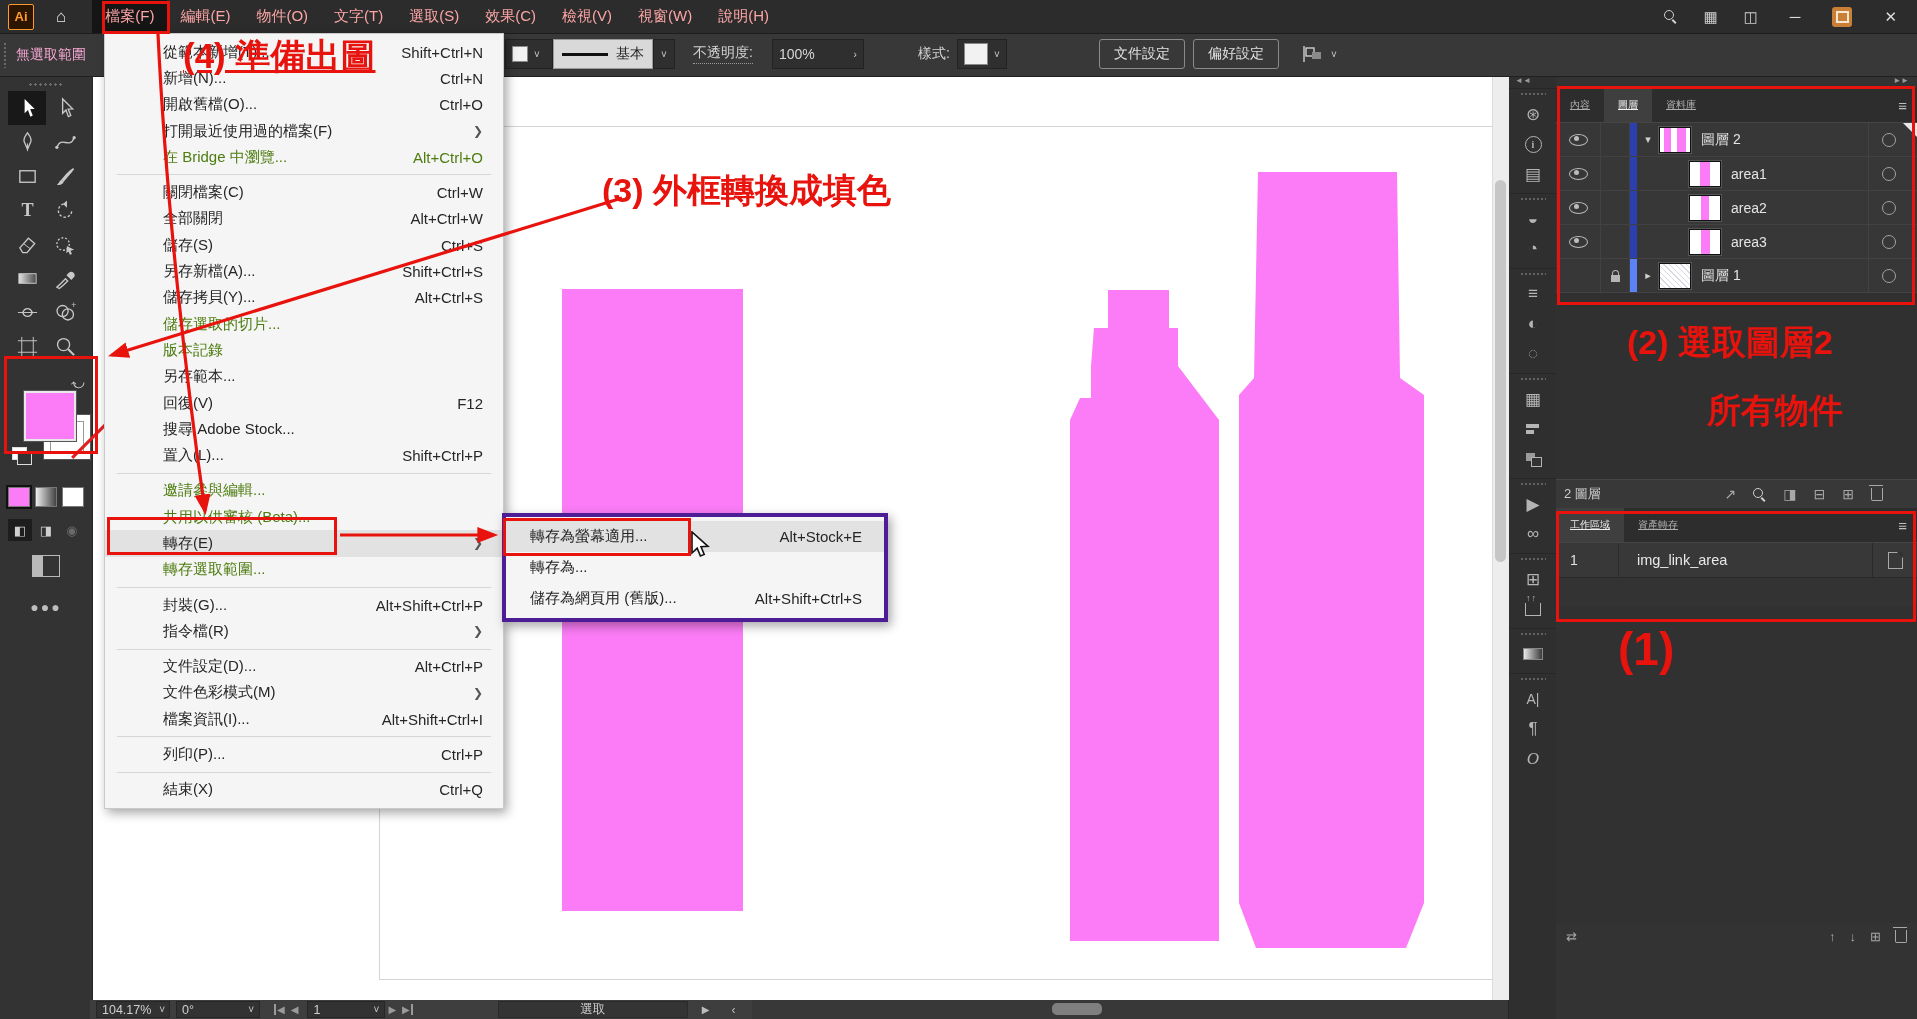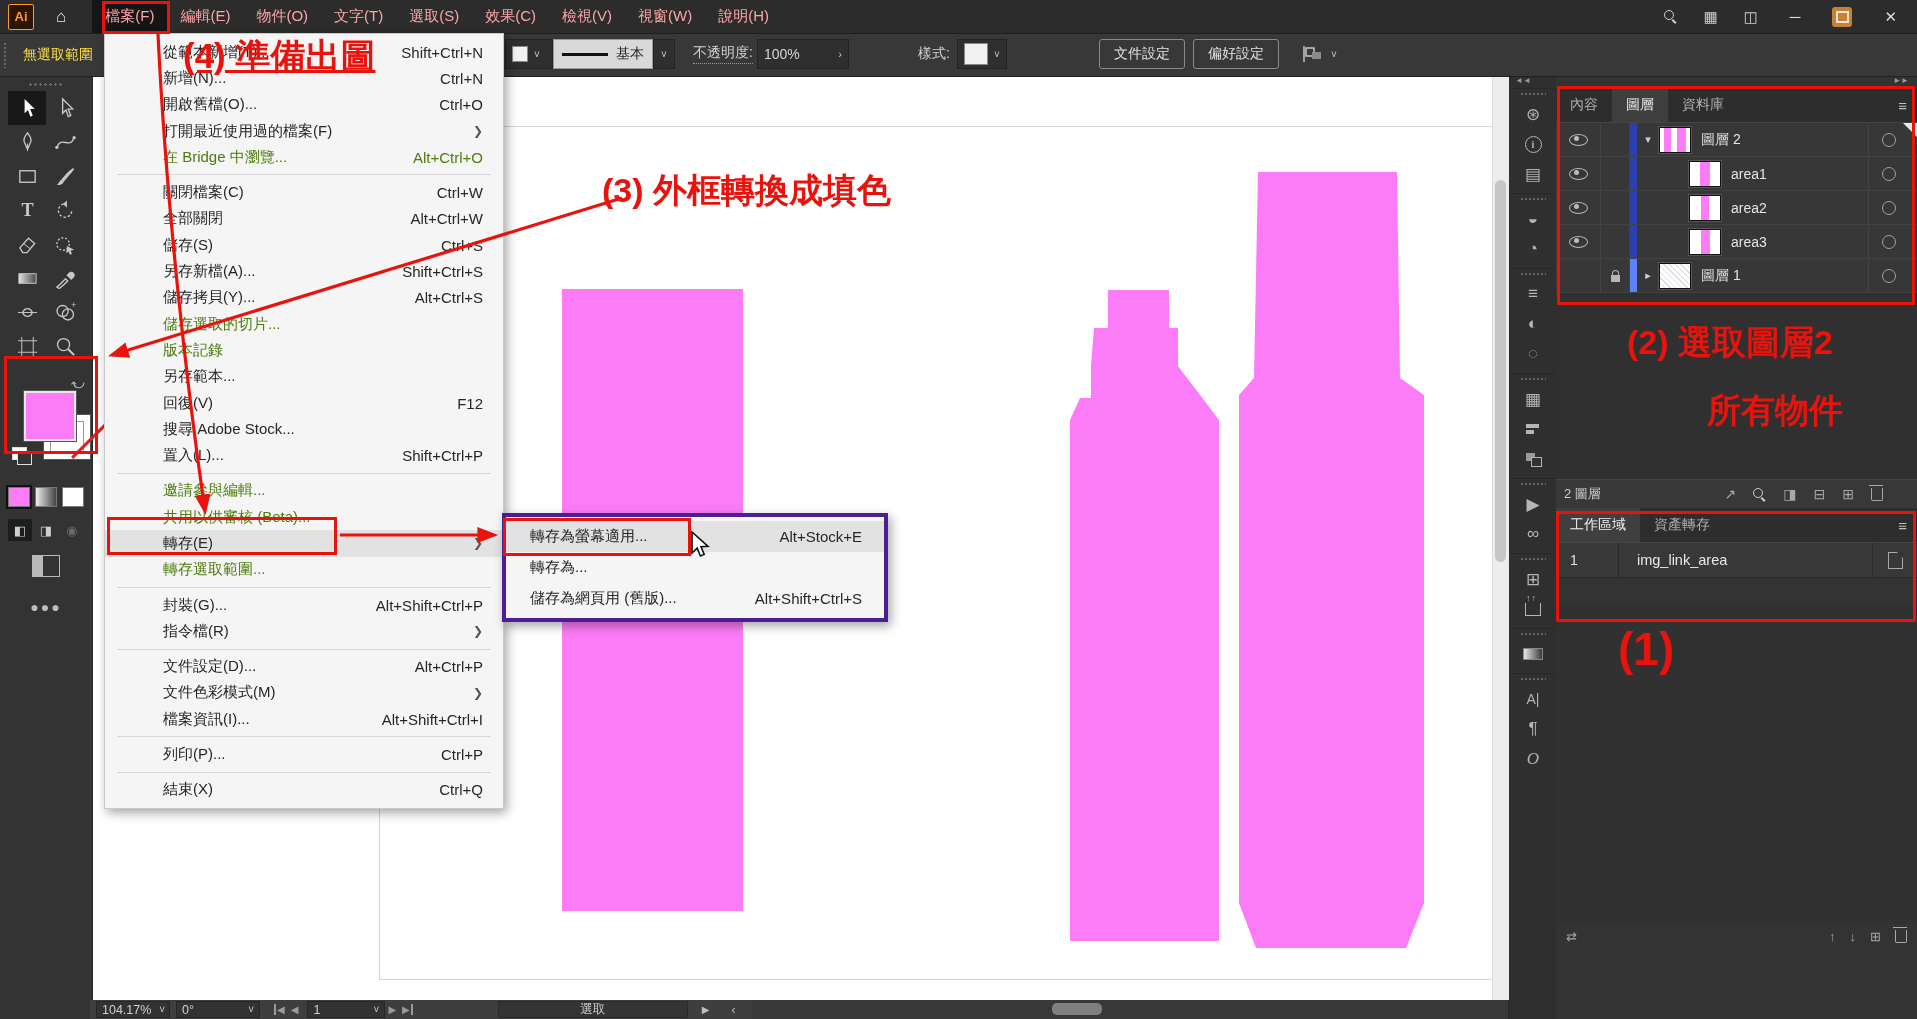--- a/index.html
+++ b/index.html
@@ -45,29 +45,29 @@
   .mi-grad{width:18px;height:10px;background:linear-gradient(90deg,#e8e8e8,#3a3a3a);border:1px solid #888;}
   .mi-eye{position:relative;width:17px;height:10px;border:1.5px solid #bcbcbc;border-radius:50%;display:inline-block;}
   .mi-eye::after{content:'';position:absolute;left:4.5px;top:1.5px;width:5px;height:5px;background:#bcbcbc;border-radius:50%;}
   .mi-lock{position:relative;width:9px;height:7px;background:#b5b5b5;display:inline-block;margin-top:5px;}
   .mi-lock::before{content:'';position:absolute;left:1px;top:-5px;width:5px;height:5px;border:1.5px solid #b5b5b5;border-bottom:none;border-radius:4px 4px 0 0;}
 
   
   #controlbar{position:absolute;left:0;top:33px;width:1917px;height:43px;background:#383838;
               border-bottom:1px solid #202020;display:flex;align-items:center;z-index:10;}
   .cgrip{width:5px;height:26px;margin:0 6px 0 3px;background-image:radial-gradient(circle,#6a6a6a 1px,transparent 1.2px);background-size:4px 4px;}
-  #sel-status{color:#fde047;font-size:14px;margin-left:9px;}
+  #sel-status{color:#f9a8d4;font-size:14px;margin-left:2px;}
   .cb-abs{position:absolute;top:6px;height:30px;display:flex;align-items:center;}
   .dd-box{background:#2f2f2f;border:1px solid #222;height:28px;display:flex;align-items:center;padding:0 6px;gap:6px;}
   .chev{color:#cfcfcf;font-size:10px;}
   #stroke-widget{left:553px;}
   .stroke-face{background:#d9d9d9;border:1px solid #9a9a9a;height:28px;display:flex;align-items:center;padding:0 8px;gap:8px;color:#1c1c1c;}
   .stroke-line{width:46px;height:3px;background:#111;}
   .stroke-chev{background:#2f2f2f;border:1px solid #222;height:28px;width:20px;display:flex;align-items:center;justify-content:center;}
-  #opacity-group{left:693px;gap:4px;}
+  #opacity-group{left:693px;gap:19px;}
   .u-dotted{border-bottom:1px dotted #9a9a9a;padding-bottom:1px;font-size:14px;color:#d2d2d2;}
   #opacity-value-box{width:78px;justify-content:space-between;}
   #style-group{left:918px;gap:7px;}
   .sw-white{width:22px;height:20px;background:#f2f2f2;border:1px solid #888;}
   .cb-btn{border:1px solid #8a8a8a;border-radius:3px;color:#e0e0e0;font-size:14px;padding:5px 14px;background:transparent;}
   #docsetup-btn{left:1083px;margin-left:16px;}
   #prefs-btn{left:1193px;}
   #align-widget{left:1303px;gap:6px;color:#cfcfcf;}
 
   
@@ -122,21 +122,21 @@
   .sgroup{border-top:1px solid #272727;padding-bottom:4px;}
   .sgrip{width:26px;height:4px;margin:3px auto;background-image:radial-gradient(circle,#636363 0.9px,transparent 1.1px);background-size:4px 4px;}
   .sico{height:30px;display:flex;align-items:center;justify-content:center;color:#b5b5b5;font-size:17px;}
   .sico .glyphA{font-size:14px;letter-spacing:0;}
   .sico .glyphO{font-family:"Liberation Serif",serif;font-style:italic;font-size:17px;}
 
   
   #dock{position:absolute;left:1556px;top:76px;width:361px;height:943px;background:#333333;z-index:5;}
   #dock-top{height:12px;text-align:right;color:#9a9a9a;font-size:8px;padding-right:8px;}
   .ptabs{display:flex;align-items:center;height:34px;background:#2d2d2d;border-bottom:1px solid #454545;}
-  .ptab{padding:0 14px;height:100%;display:flex;align-items:center;color:#aeaeae;font-size:14px;}
+  .ptab{padding:0 14px;height:100%;display:flex;align-items:center;color:#aeaeae;font-size:10px;text-decoration:underline;}
   .ptab.active{background:#3f3f3f;color:#efefef;}
   .pmenu{margin-left:auto;margin-right:10px;color:#bdbdbd;font-size:15px;}
 
   .lrow{position:relative;height:33px;display:flex;align-items:center;border-bottom:1px solid #424242;background:#373737;}
   .cell-eye{width:44px;height:100%;border-right:1px solid #424242;display:flex;align-items:center;justify-content:center;}
   .cell-lock{width:28px;height:100%;border-right:1px solid #424242;display:flex;align-items:center;justify-content:center;}
   .lbar{width:7px;height:100%;}
   .lrow .chev{width:22px;text-align:center;color:#cfcfcf;font-size:11px;}
   .lthumb{width:30px;height:24px;background:#fff;border:1px solid #111;outline:1px solid #555;margin-right:10px;}
   .llabel{color:#e4e4e4;font-size:14px;}

